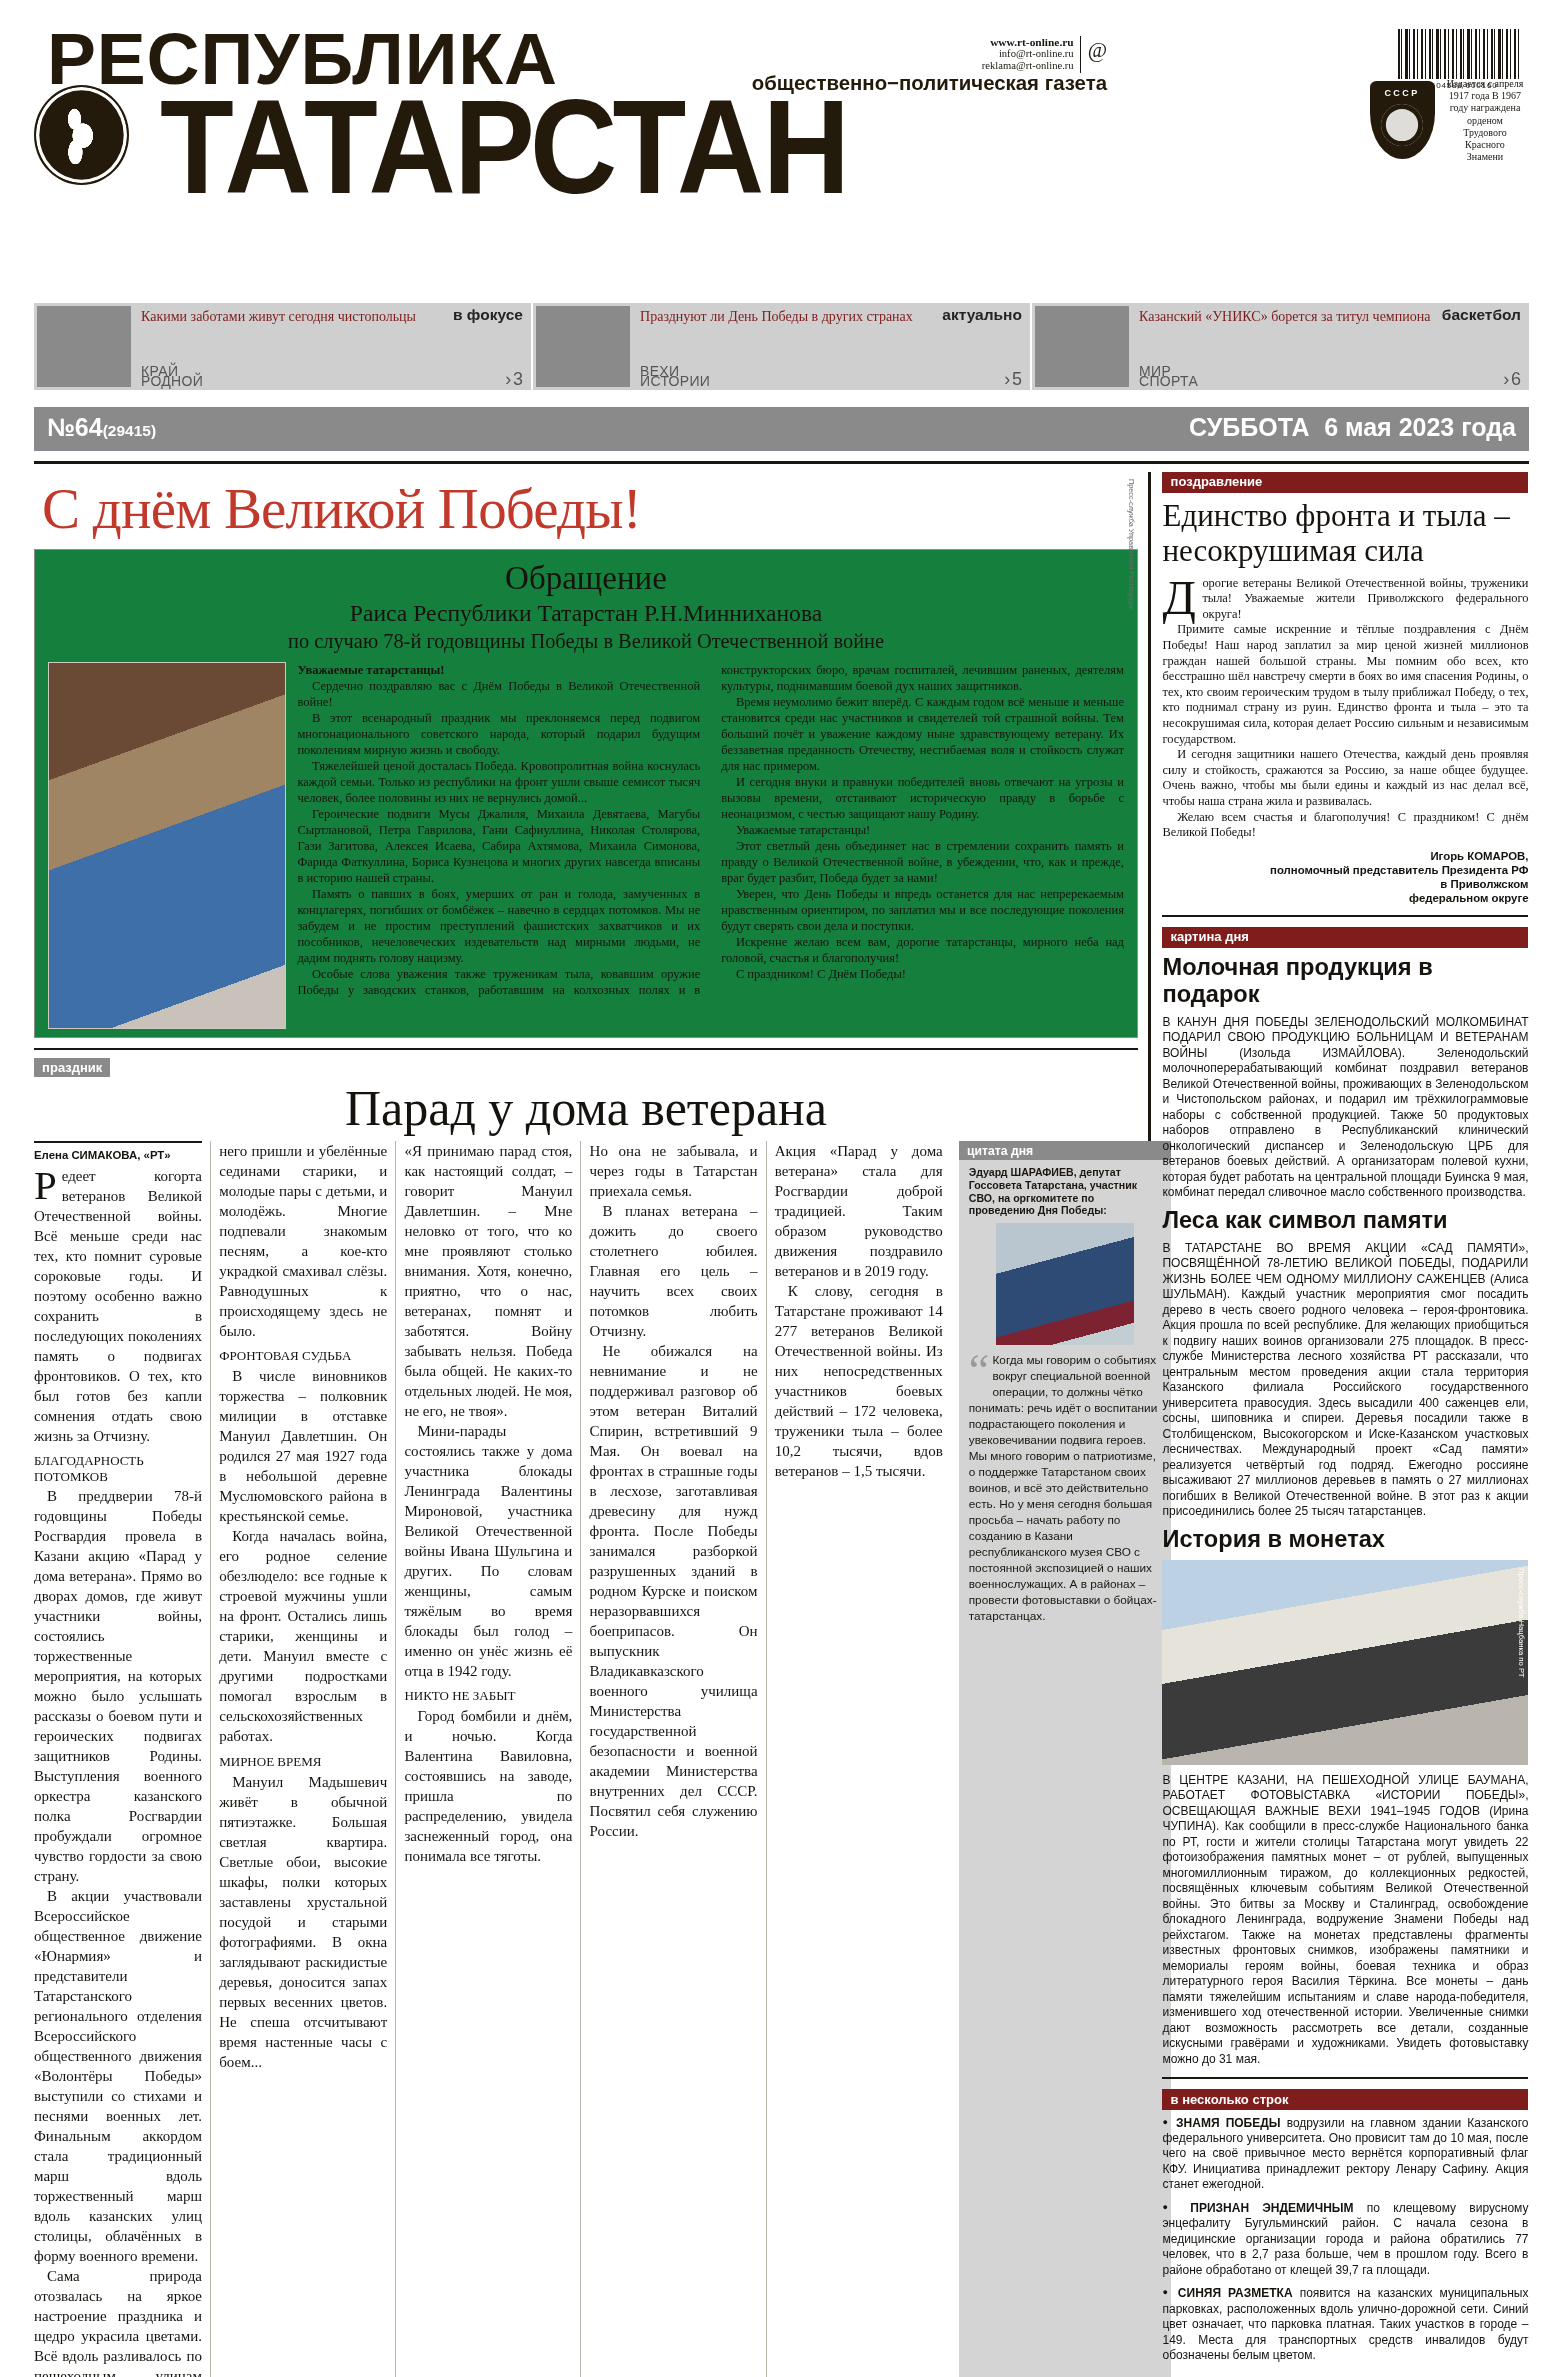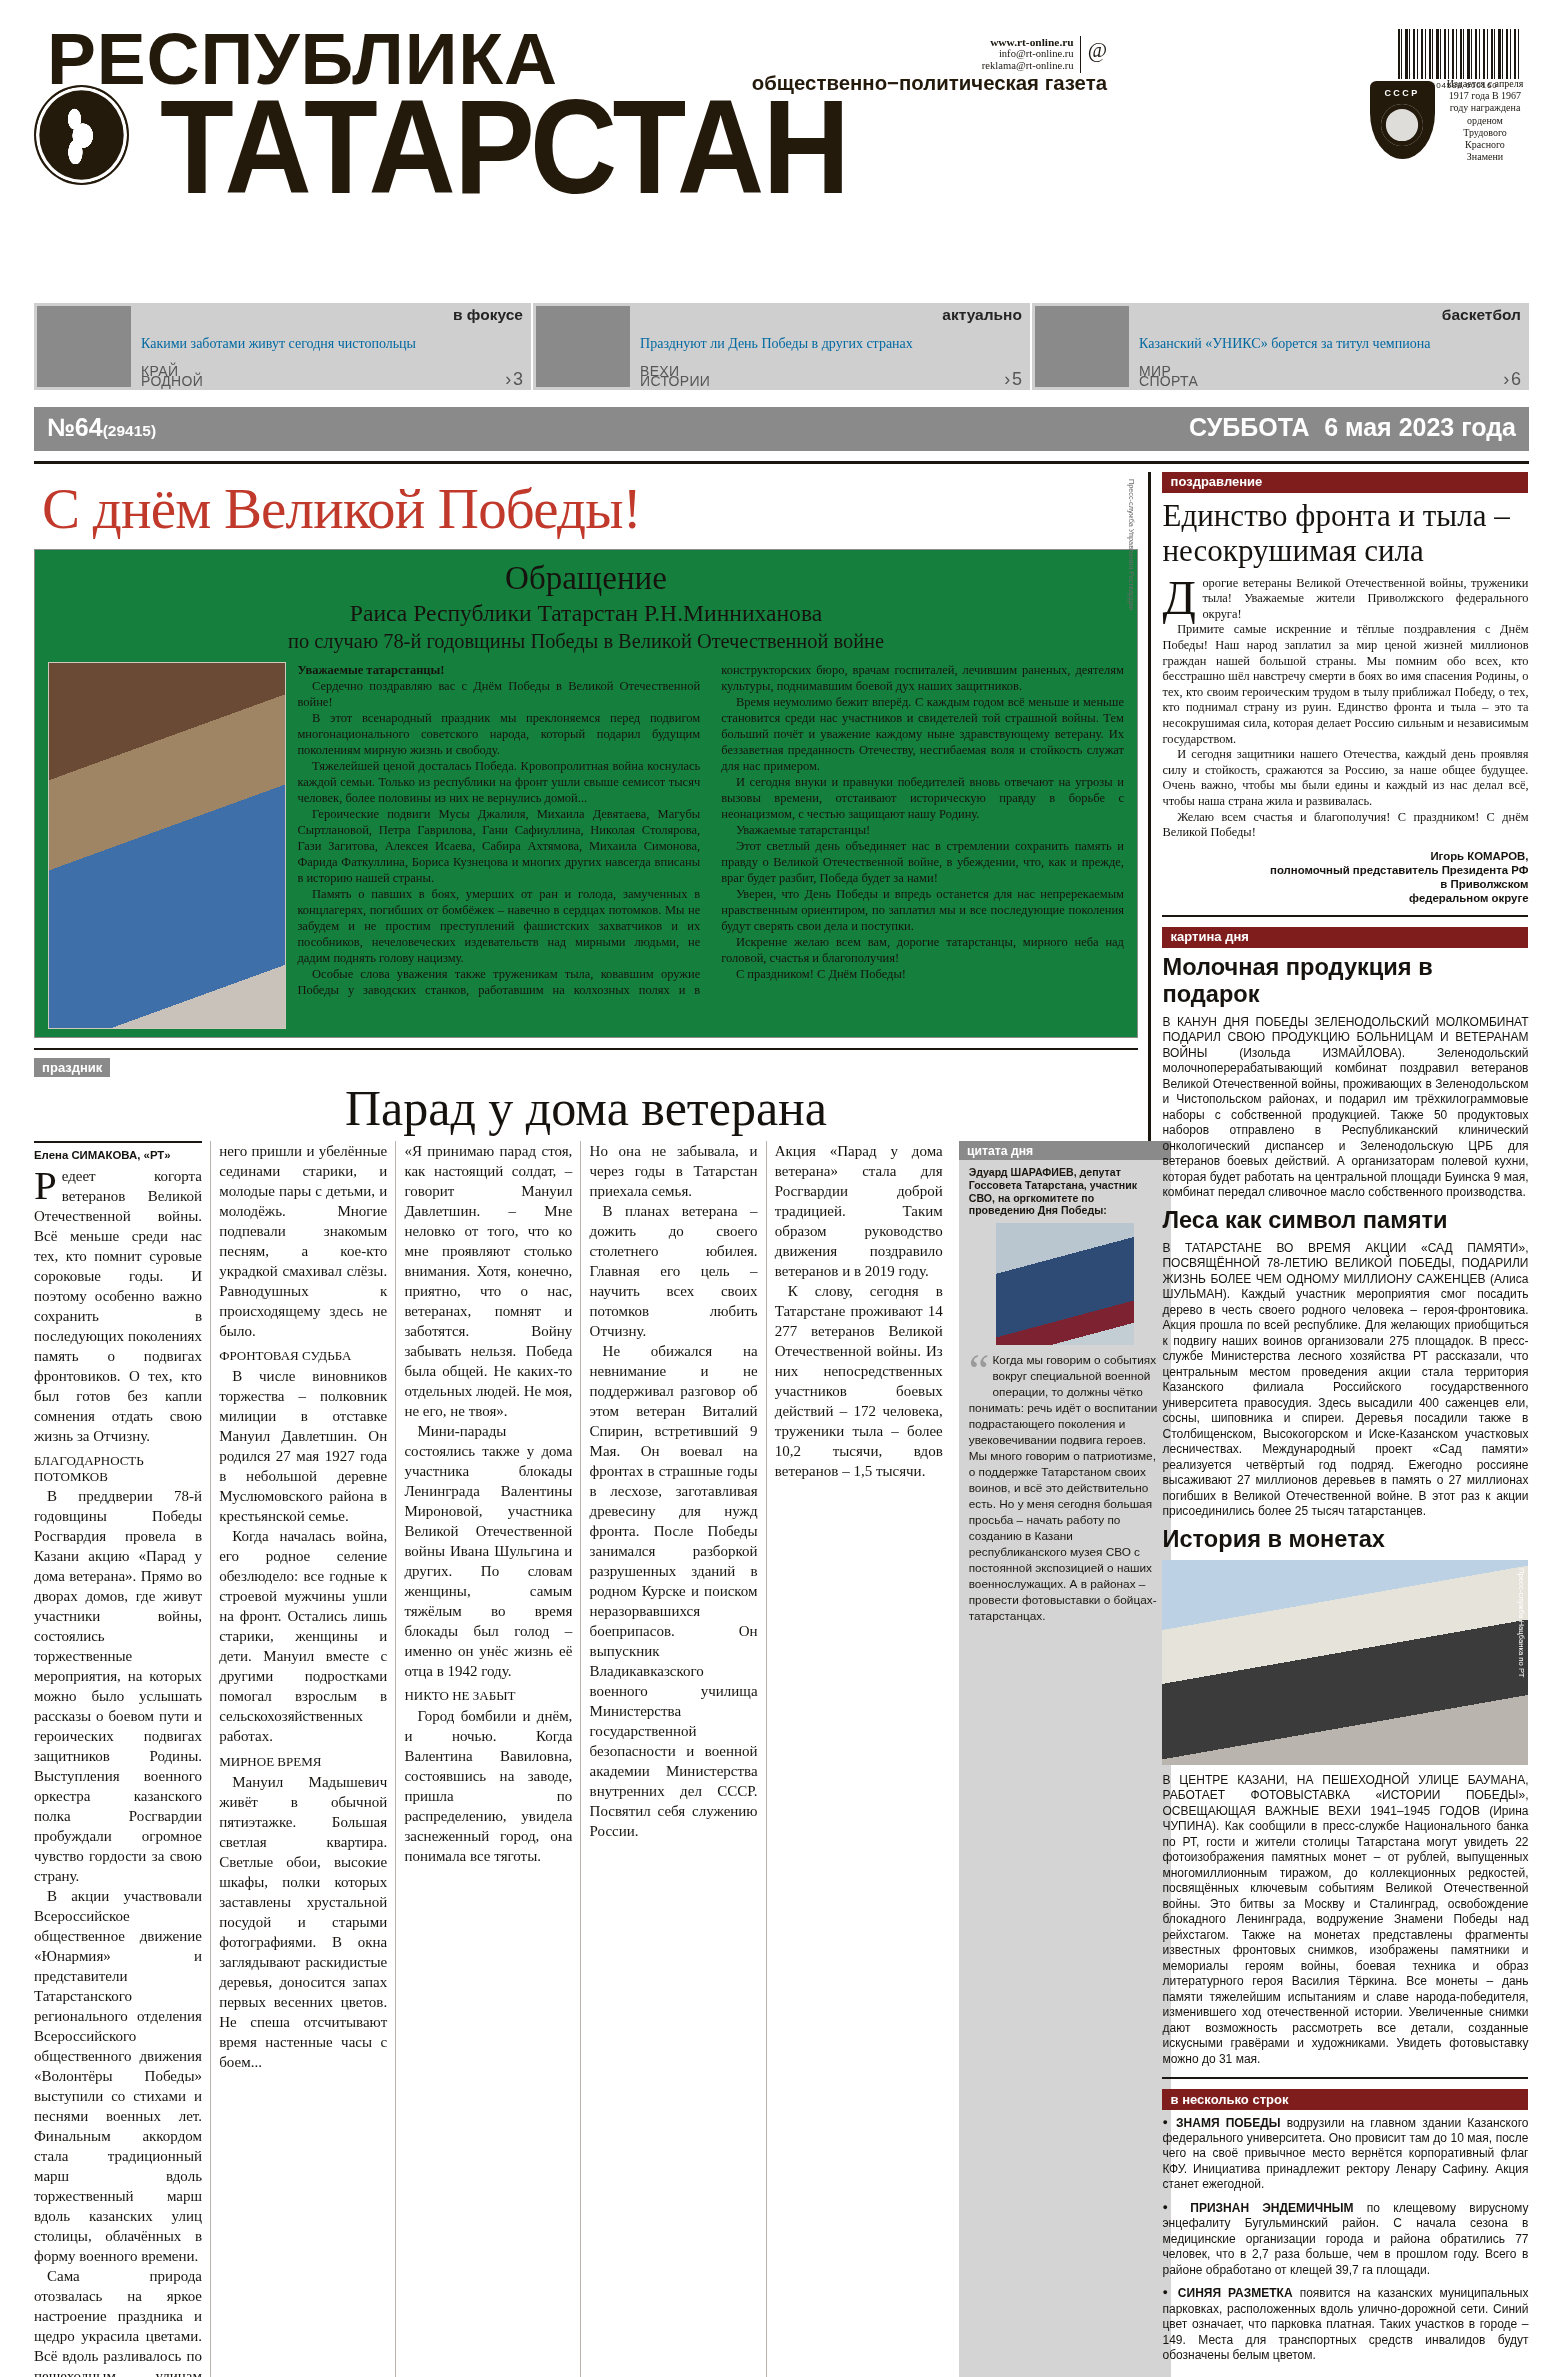--- a/index.html
+++ b/index.html
@@ -111,22 +111,22 @@
     width:94px;height:81px;flex:0 0 94px;background:#8a8a8a;
     background-size:cover;background-position:center;
   }
   .teaser .tx{flex:1 1 auto;position:relative;padding:1.6px 8.1px 0 9.8px;}
   .teaser .rubric{
     position:absolute;right:8.1px;top:-0.8px;
     font-family:"Liberation Sans", sans-serif;font-weight:bold;
     font-size:15.5px;color:#242424;
   }
   .teaser .ttl{
-    margin-top:28px;font-family:"Liberation Serif", serif;
-    font-size:14px;line-height:16.3px;color:#0369a1;
+    margin-top:1px;font-family:"Liberation Serif", serif;
+    font-size:14px;line-height:16.3px;color:#7f1d1d;
   }
   .teaser .sect{
     position:absolute;left:9.8px;bottom:3.3px;
     font-family:Liberation Sans, sans-serif;font-size:14px;
     line-height:10.6px;color:#565656;text-transform:uppercase;letter-spacing:0.3px;
   }
   .teaser .pg{
     position:absolute;right:8.1px;bottom:0px;
     font-family:"Liberation Sans", sans-serif;font-size:18px;color:#565656;
   }

